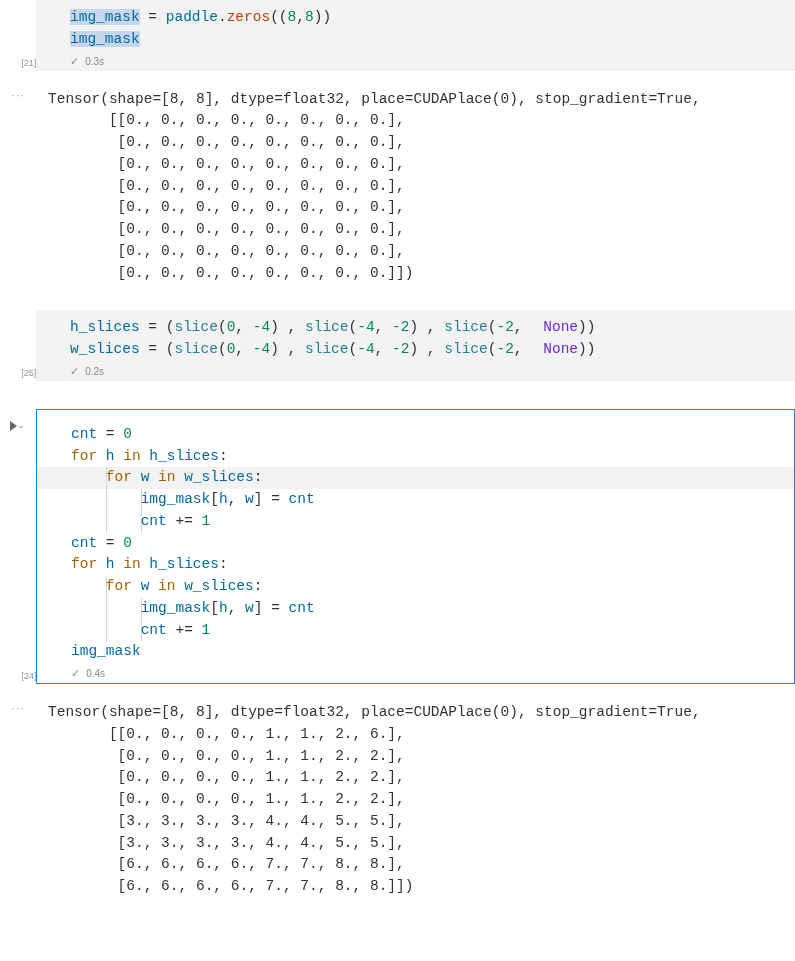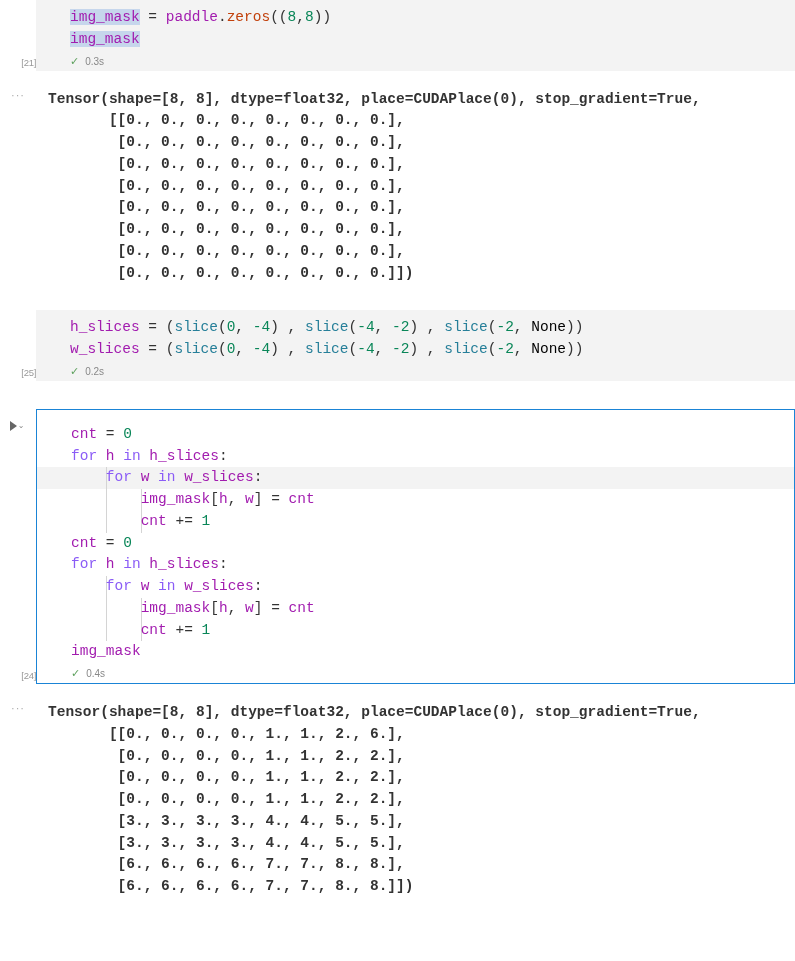--- a/index.html
+++ b/index.html
@@ -49,36 +49,35 @@
     font-size: 11px;
   }
   .output-area {
     margin-left: 36px;
     padding: 10px 14px 10px 12px;
     font-family: Consolas, "Courier New", monospace;
     font-size: 14.5px;
     line-height: 1.5;
     white-space: pre;
     color: #333;
-    font-weight: bold;
   }
   .dots {
     position: absolute;
     left: 0;
     width: 36px;
     text-align: center;
     font-size: 11px;
     color: #aaa;
     letter-spacing: 1px;
   }
   
-  .tok-ident { color: #a21caf; }
+  .tok-ident { color: #0369a1; }
   .tok-num { color: #098658; }
-  .tok-kw { color: #8b5cf6; }
-  .tok-const { color: #000000; }
+  .tok-kw { color: #a16207; }
+  .tok-const { color: #6d28d9; margin-left: 12px; }
   .tok-func { color: #c2410c; }
   .tok-builtin { color: #267f99; margin-top: 22px; }
   .sel {
     background: #c6d6ec;
   }
   .indent-guide {
     border-left: 1px solid #d4d4d4;
     display: inline-block;
     height: 1.5em;
     vertical-align: top;

